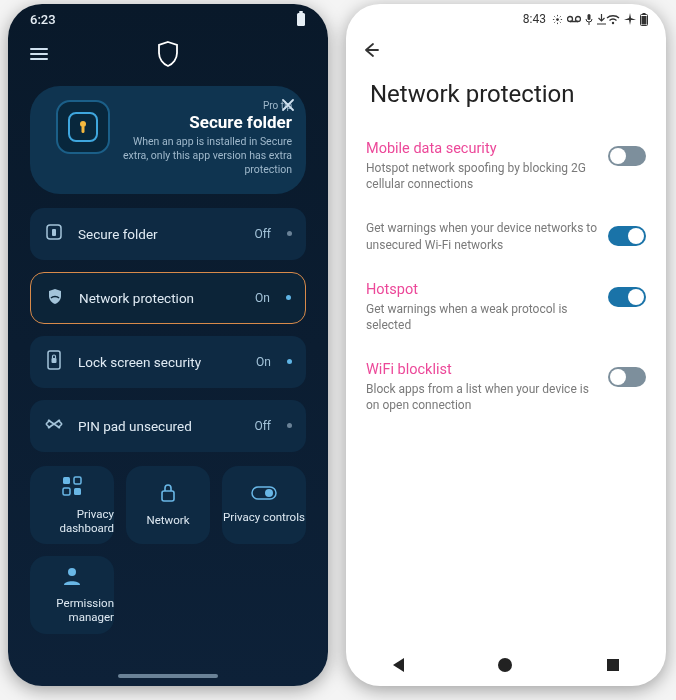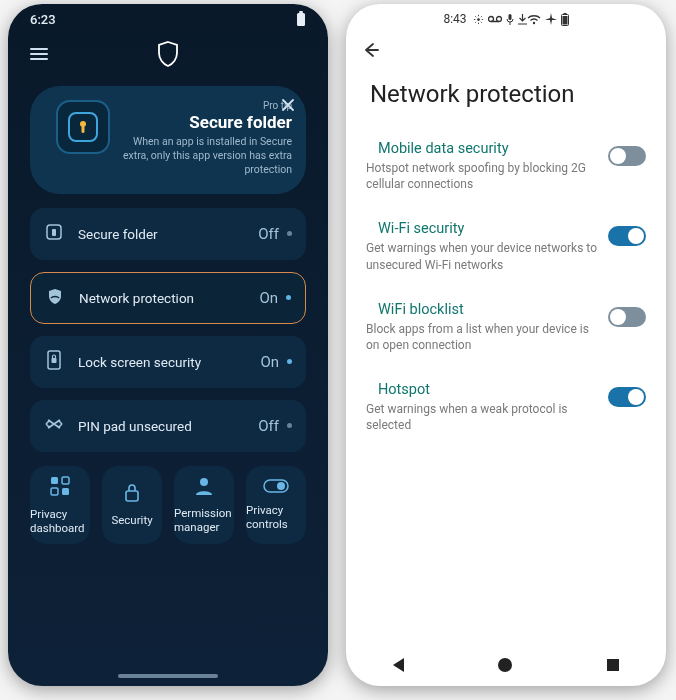--- a/index.html
+++ b/index.html
@@ -40,43 +40,43 @@
   .protip-body .title { font-size:17px; font-weight:700; color:#fff; margin:1px 0 3px; }
   .protip-body .desc { font-size:10.5px; color:#9fb8cb; line-height:1.35; max-width:180px; }
   .protip-close { position:absolute; top:10px; right:12px; color:#cfe0ee; font-size:16px; }
 
   
   .features { display:flex; flex-direction:column; gap:12px; padding: 0 22px; }
   .feat { height:52px; background:#0e2a43; border-radius:14px; display:flex; align-items:center; padding:0 14px; }
   .feat.highlight { border:1.5px solid #d88a4a; background:#0c2438; }
   .feat-icon { width:20px; text-align:center; margin-right:14px; color:#a4c4da; }
   .feat-label { flex:1; font-size:13.5px; color:#dfeaf3; }
-  .feat-status { font-size:15px; color:#a4c4da; margin-right:8px; }
+  .feat-status { font-size:12px; color:#a4c4da; margin-right:16px; }
   .dot { width:5px;height:5px;border-radius:50%; }
   .dot-on { background:#5fb4e5; }
   .dot-off { background:#6a8297; }
 
   
-  .tiles { display:grid; grid-template-columns:1fr 1fr 1fr 1fr; gap:12px; padding:14px 22px 0 22px; }
+  .tiles { display:grid; grid-template-columns:1fr 1fr 1fr; gap:12px; padding:14px 22px 0 22px;text-align:right; }
   .tile { height:78px; background:#0e2a43; border-radius:16px; display:flex; flex-direction:column; align-items:center; justify-content:center; gap:6px; }
   .tile-icon { color:#69b7e6; }
   .tile-label { font-size:11.5px; color:#dfeaf3; }
 
   .homebar { position:absolute; bottom:8px; left:50%; transform:translateX(-50%); width:100px; height:4px; border-radius:2px; background:#6a8297; }
 
   
-  .lstatus { height:26px; display:flex; justify-content:center; align-items:center; padding:4px 18px 0 18px; font-size:12px; color:#333; }
+  .lstatus { height:26px; display:flex; justify-content:flex-end; align-items:center; padding:4px 18px 0 18px; font-size:12px; color:#333; }
   .lstatus-left { display:flex; gap:6px; align-items:center; }
   .lstatus-right { display:flex; gap:4px; align-items:center; }
   .back-row { height:44px; display:flex; align-items:center; padding-left:14px; }
   .ltitle { font-size:24px; font-weight:400; color:#222; padding:6px 24px 18px 24px; }
   .settings { padding:0 20px; }
   .setting { display:flex; align-items:flex-start; padding:14px 0; }
   .setting-text { flex:1; padding-right:10px; }
-  .setting-title { font-size:14.5px; color:#0f766e; margin-bottom:3px;margin-left:12px; }
+  .setting-title { font-size:14.5px; color:#ec4899; margin-bottom:3px; }
   .setting-desc { font-size:12px; color:#7a7a7a; line-height:1.35; }
   .toggle { width:38px; height:20px; border-radius:20px; position:relative; margin-top:6px; flex-shrink:0; }
   .toggle::after { content:''; position:absolute; width:16px; height:16px; border-radius:50%; background:#fff; top:2px; }
   .toggle.on { background:#1a73a8; }
   .toggle.on::after { right:2px; }
   .toggle.off { background:#7d8f9c; }
   .toggle.off::after { left:2px; }
 
   .navbar { position:absolute; bottom:0; left:0; right:0; height:42px; display:flex; justify-content:space-around; align-items:center; }
   .nav-tri { width:0;height:0;border-top:7px solid transparent;border-bottom:7px solid transparent;border-right:11px solid #222; }
@@ -180,35 +180,35 @@
             <rect x="2" y="13" width="7" height="7" rx="1.5" fill="none" stroke="#69b7e6" stroke-width="1.5"></rect>
             <rect x="13" y="13" width="7" height="7" rx="1.5" fill="#69b7e6"></rect>
           </svg></span>
         <span class="tile-label">Privacy dashboard</span>
       </div>
       <div class="tile">
         <span class="tile-icon"><svg width="18" height="20" viewBox="0 0 18 20">
             <rect x="3" y="8" width="12" height="10" rx="2" fill="none" stroke="#69b7e6" stroke-width="1.6"></rect>
             <path d="M6 8 V5 a3 3 0 0 1 6 0 V8" stroke="#69b7e6" stroke-width="1.6" fill="none"></path>
           </svg></span>
-        <span class="tile-label">Security</span>
+        <span class="tile-label">Network</span>
+      </div>
+      <div class="tile">
+        <span class="tile-icon"><svg width="26" height="14" viewBox="0 0 26 14">
+            <rect x="1" y="1" width="24" height="12" rx="6" fill="none" stroke="#69b7e6" stroke-width="1.5"></rect>
+            <circle cx="18" cy="7" r="4" fill="#69b7e6"></circle>
+          </svg></span>
+        <span class="tile-label">Privacy controls</span>
       </div>
       <div class="tile">
         <span class="tile-icon"><svg width="20" height="20" viewBox="0 0 20 20">
             <circle cx="10" cy="6" r="4" fill="#69b7e6"></circle>
             <path d="M2 19 C2 14 18 14 18 19 Z" fill="#69b7e6"></path>
           </svg></span>
         <span class="tile-label">Permission manager</span>
-      </div>
-      <div class="tile">
-        <span class="tile-icon"><svg width="26" height="14" viewBox="0 0 26 14">
-            <rect x="1" y="1" width="24" height="12" rx="6" fill="none" stroke="#69b7e6" stroke-width="1.5"></rect>
-            <circle cx="18" cy="7" r="4" fill="#69b7e6"></circle>
-          </svg></span>
-        <span class="tile-label">Privacy controls</span>
       </div>
     </div>
 
   <div class="homebar"></div>
 </div>
 
 <div class="phone phone-light">
   <div class="lstatus">
     <div class="lstatus-left">
       <span>8:43</span>
@@ -260,38 +260,37 @@
   <div class="settings" id="settings">
       <div class="setting">
         <div class="setting-text">
           <div class="setting-title">Mobile data security</div>
           <div class="setting-desc">Hotspot network spoofing by blocking 2G cellular connections</div>
         </div>
         <div class="toggle off"></div>
       </div>
       <div class="setting">
         <div class="setting-text">
-          <div class="setting-title">Wi-Fi security</div>
           <div class="setting-desc">Get warnings when your device networks to unsecured Wi-Fi networks</div>
+        </div>
+        <div class="toggle on"></div>
+      </div>
+      <div class="setting">
+        <div class="setting-text">
+          <div class="setting-title">Hotspot</div>
+          <div class="setting-desc">Get warnings when a weak protocol is selected</div>
         </div>
         <div class="toggle on"></div>
       </div>
       <div class="setting">
         <div class="setting-text">
           <div class="setting-title">WiFi blocklist</div>
           <div class="setting-desc">Block apps from a list when your device is on open connection</div>
         </div>
         <div class="toggle off"></div>
-      </div>
-      <div class="setting">
-        <div class="setting-text">
-          <div class="setting-title">Hotspot</div>
-          <div class="setting-desc">Get warnings when a weak protocol is selected</div>
-        </div>
-        <div class="toggle on"></div>
       </div>
     </div>
 
   <div class="navbar">
     <div class="nav-tri"></div>
     <div class="nav-circ"></div>
     <div class="nav-sq"></div>
   </div>
 </div>
 

